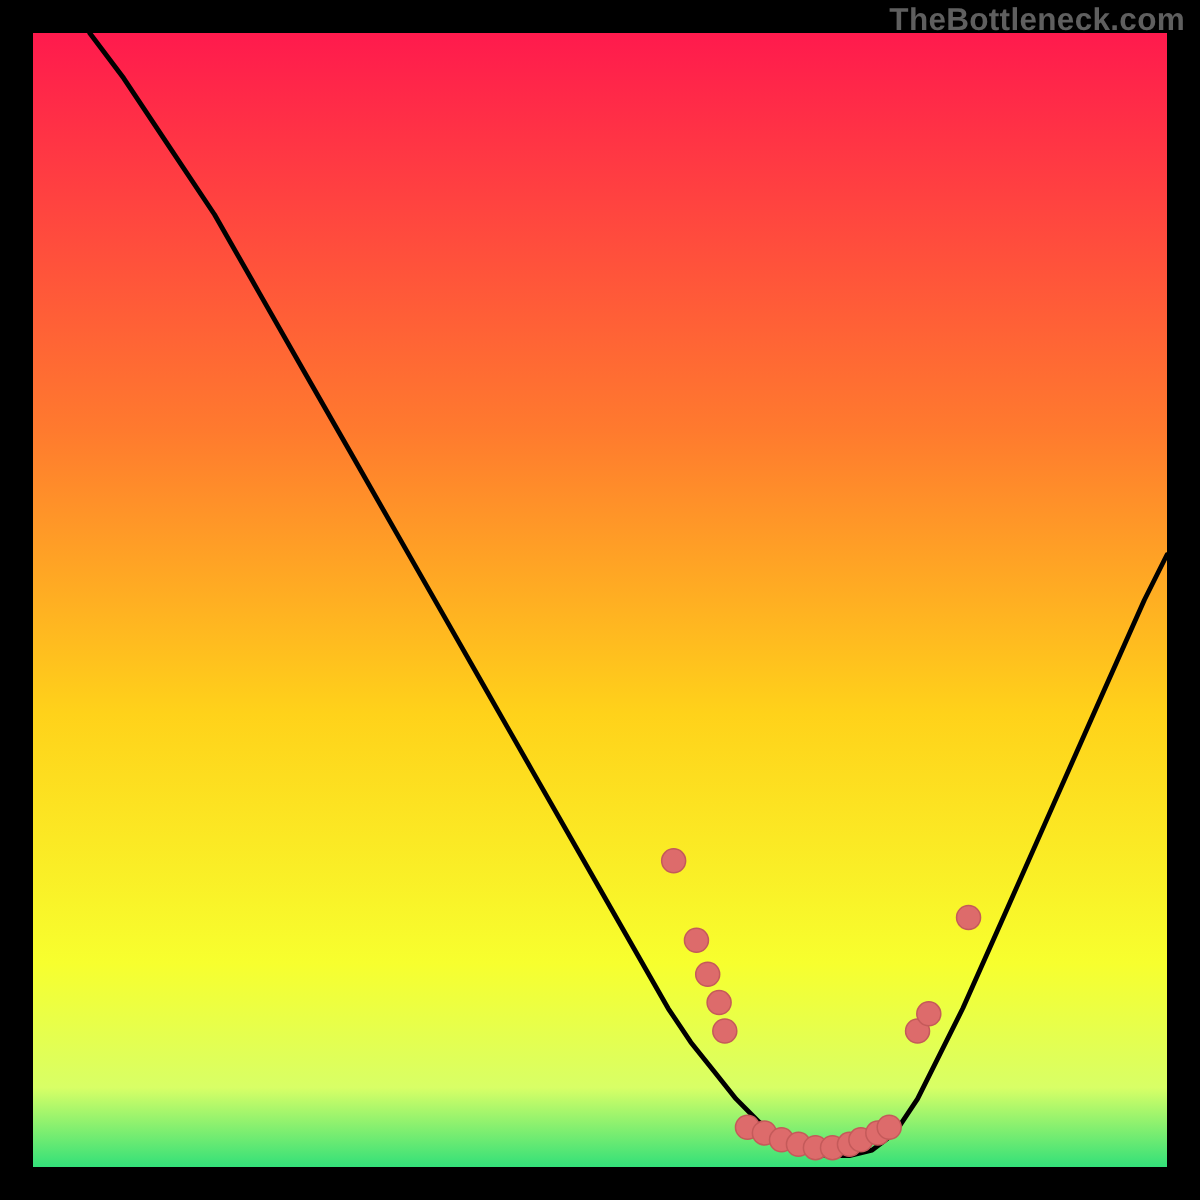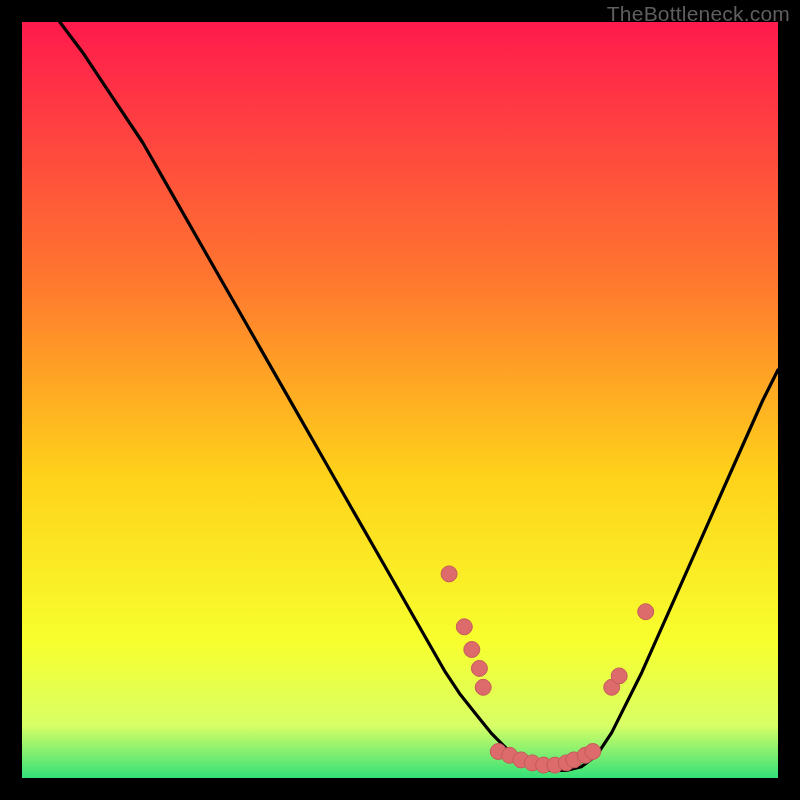--- a/index.html
+++ b/index.html
@@ -25,21 +25,21 @@
     top: 0;
     width: 756px;
     height: 756px;
   }
   .attrib {
     position: absolute;
     top: 2px;
     right: 10px;
     color: #5f5f5f;
     font-size: 21px;
-    font-weight: 400;
+    font-weight: 700;
     letter-spacing: 0.2px;
   }
 </style>
 </head>
 <body>
 
 <div class="frame">
   <svg class="plot" viewBox="0 0 756 756" preserveAspectRatio="none">
     <defs>
       <linearGradient id="bg-grad" x1="0" y1="0" x2="0" y2="1">

